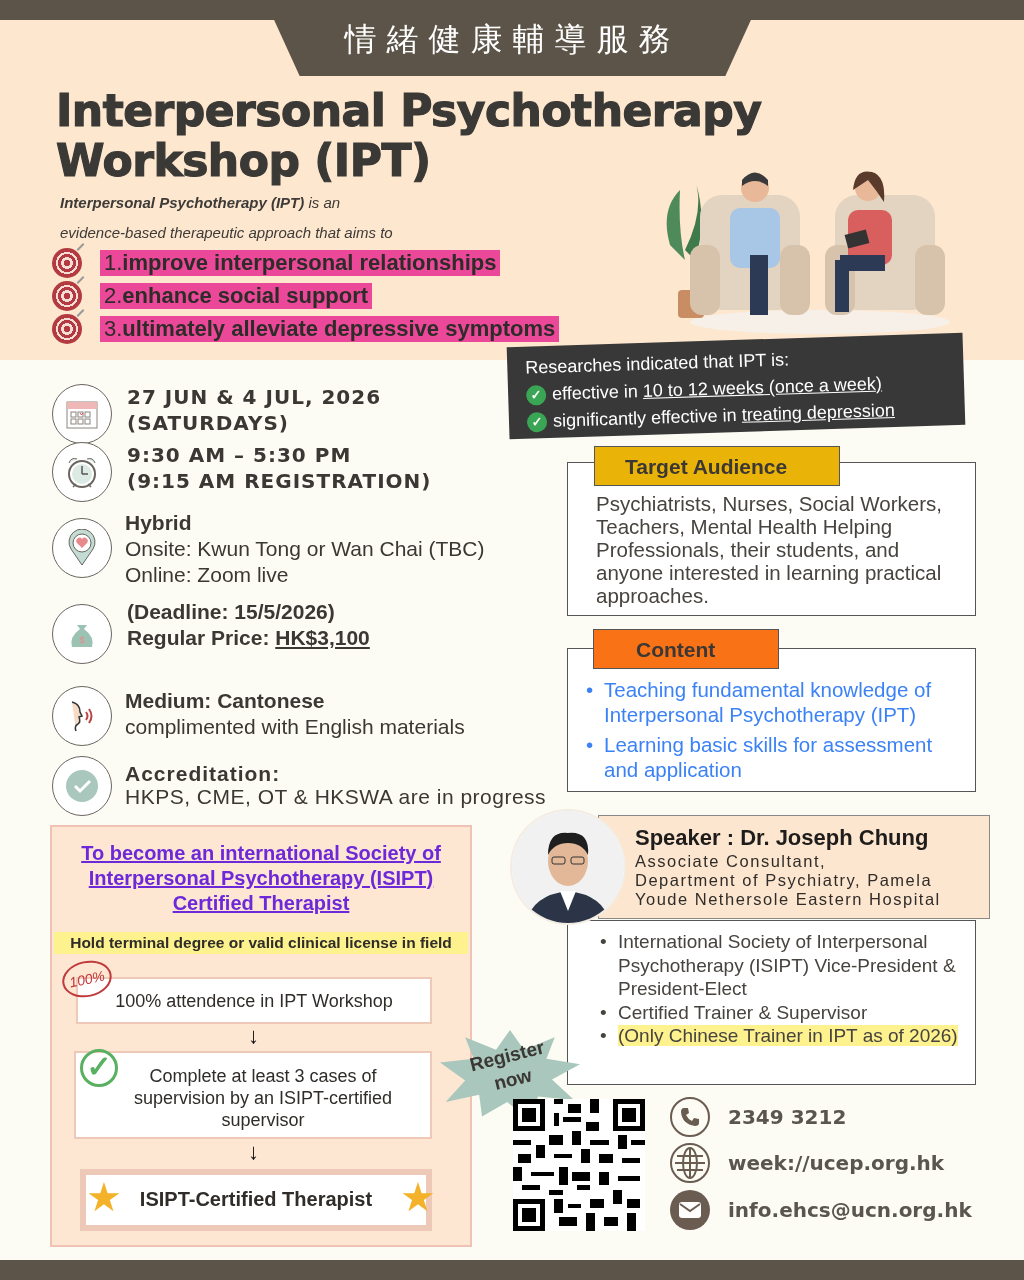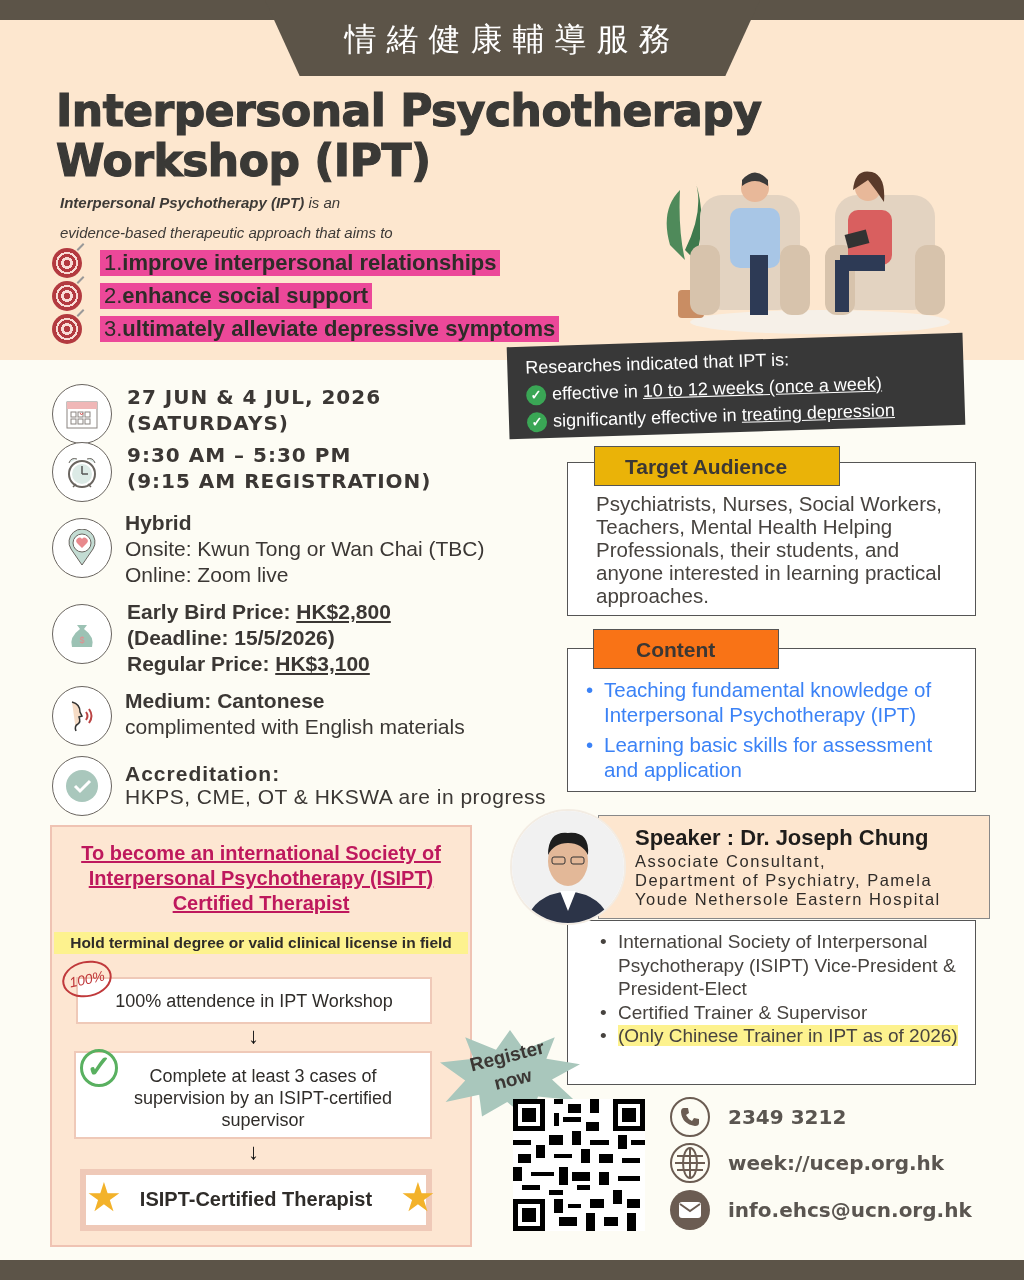--- a/index.html
+++ b/index.html
@@ -49,21 +49,21 @@
   .ta-tab { left: 594px; top: 446px; width: 246px; height: 40px; background: #eab308; }
   .ta-text { position: absolute; left: 596px; top: 492px; width: 370px; font-size: 20.5px; line-height: 23px; color: #47433f; }
   .ct-box { left: 567px; top: 648px; width: 409px; height: 144px; }
   .ct-tab { left: 593px; top: 629px; width: 186px; height: 40px; background: #f97316; padding-left: 42px; }
   .ct-list { position: absolute; left: 582px; top: 677px; width: 390px; list-style: none; font-size: 20.5px; line-height: 25px; color: #3b82f6; }
   .ct-list li { position: relative; padding-left: 22px; margin-bottom: 5px; }
   .ct-list li::before { content: "•"; position: absolute; left: 4px; }
 
   .cert { position: absolute; left: 50px; top: 825px; width: 422px; height: 422px; background: #fde6d2; border: 2px solid #efc3b3; }
   .cert-title { position: absolute; left: 0; top: 14px; width: 418px; text-align: center; font-weight: bold; font-size: 20px;
-    line-height: 25px; text-decoration: underline; color: #be185d; }
+    line-height: 25px; text-decoration: underline; color: #6d28d9; }
   .cert-req { position: absolute; left: 2px; top: 105px; width: 414px; text-align: center; font-weight: bold; font-size: 15.5px;
     background: #fdf28e; line-height: 22px; color: #2f2c29; }
   .step { position: absolute; background: #fff; border: 2px solid #efc9b8; text-align: center; font-size: 18px; color: #2f2c29; }
   .step1 { left: 24px; top: 150px; width: 356px; height: 47px; line-height: 44px; }
   .step2 { left: 22px; top: 224px; width: 358px; height: 88px; padding-top: 12px; line-height: 22px; }
   .step3 { left: 28px; top: 342px; width: 352px; height: 62px; border: 6px solid #efc9b8; font-weight: bold; font-size: 20px; line-height: 48px; }
   .arrow { position: absolute; left: 196px; font-size: 22px; color: #111; font-weight: bold; }
   .badge100 { position: absolute; left: 10px; top: 134px; width: 50px; height: 36px; border: 2px solid #c0393b; border-radius: 50%;
     color: #c0393b; font-size: 14px; font-style: italic; text-align: center; line-height: 32px; transform: rotate(-12deg); }
   .check-mark { position: absolute; left: 28px; top: 222px; width: 38px; height: 38px; border: 3px solid #59b060; border-radius: 50%;
@@ -217,21 +217,20 @@
 
   <div class="info-row" style="top:228px;">
     <div class="info-icon">
       <svg width="30" height="34" viewBox="0 0 30 34">
           <path d="M10 8 L20 8 L17 12 L13 12 Z" fill="#9cc2b4"></path>
           <path d="M13 12 Q2 20 5 30 L25 30 Q28 20 17 12 Z" fill="#9cc2b4"></path>
           <text x="15" y="26" text-anchor="middle" font-size="9" fill="#e8898d" font-family="Liberation Sans, sans-serif">$</text>
         </svg>
     </div>
     <div class="info-text" style="margin-left:15px; font-weight:bold; font-size:21px; line-height:26px; margin-top:-5px;">
-      <div><span>Early Bird Price: </span><u>HK$2,800</u></div>
       <div>(Deadline: 15/5/2026)</div>
       <div><span>Regular Price: </span><u>HK$3,100</u></div>
     </div>
   </div>
 
   <div class="info-row" style="top:310px;">
     <div class="info-icon">
       <svg width="36" height="36" viewBox="0 0 36 36">
           <path d="M8 4 Q16 6 16 14 L18 18 L15 19 Q17 24 14 26 Q10 28 12 33" fill="#f6dcc6" stroke="#333" stroke-width="1.5"></path>
           <path d="M22 14 Q25 18 22 22 M25 11 Q30 18 25 25" stroke="#b44" stroke-width="2" fill="none"></path>

